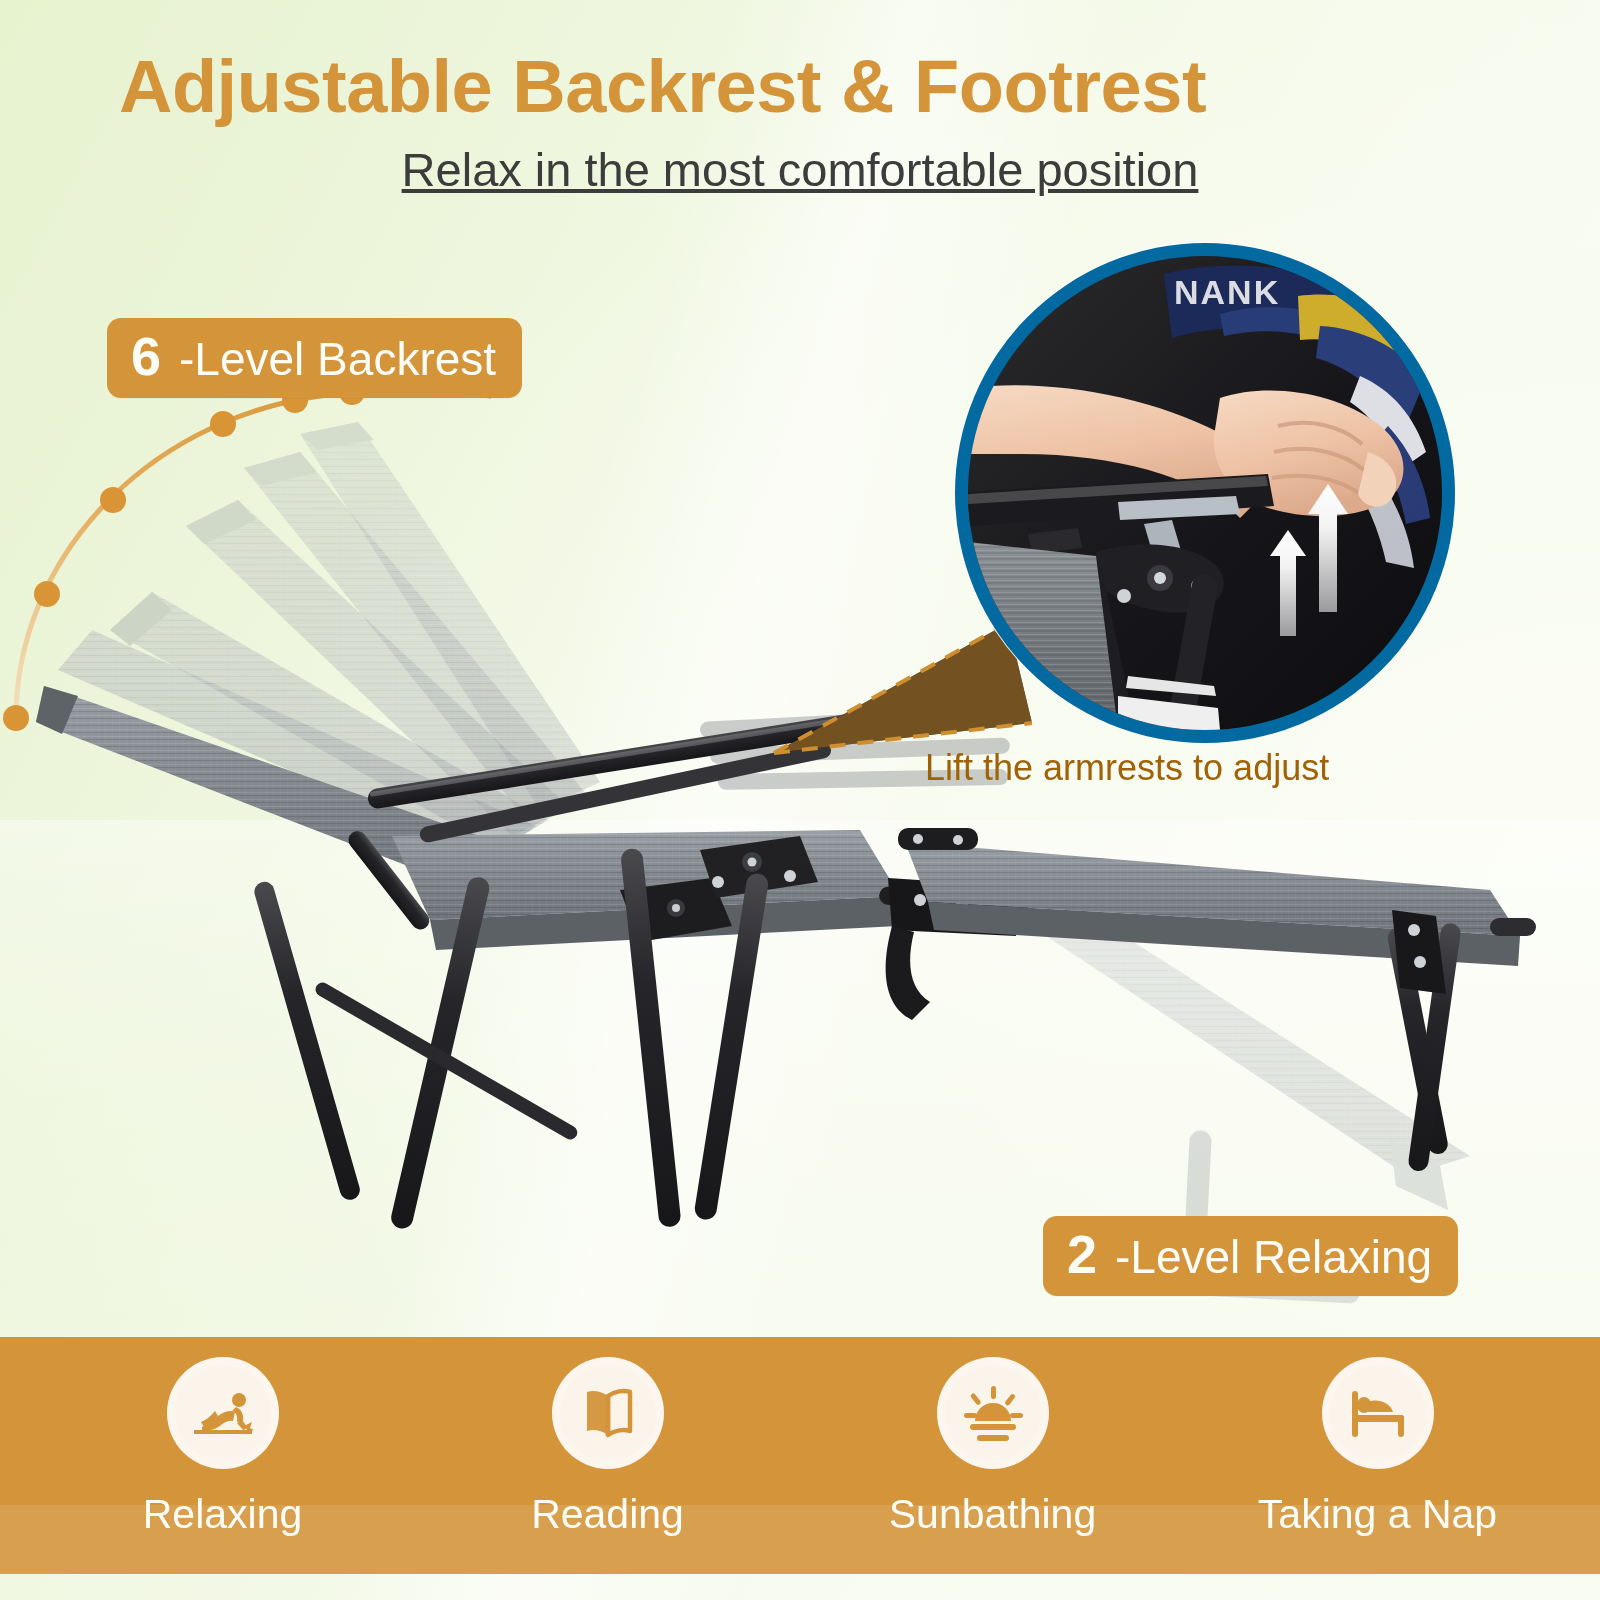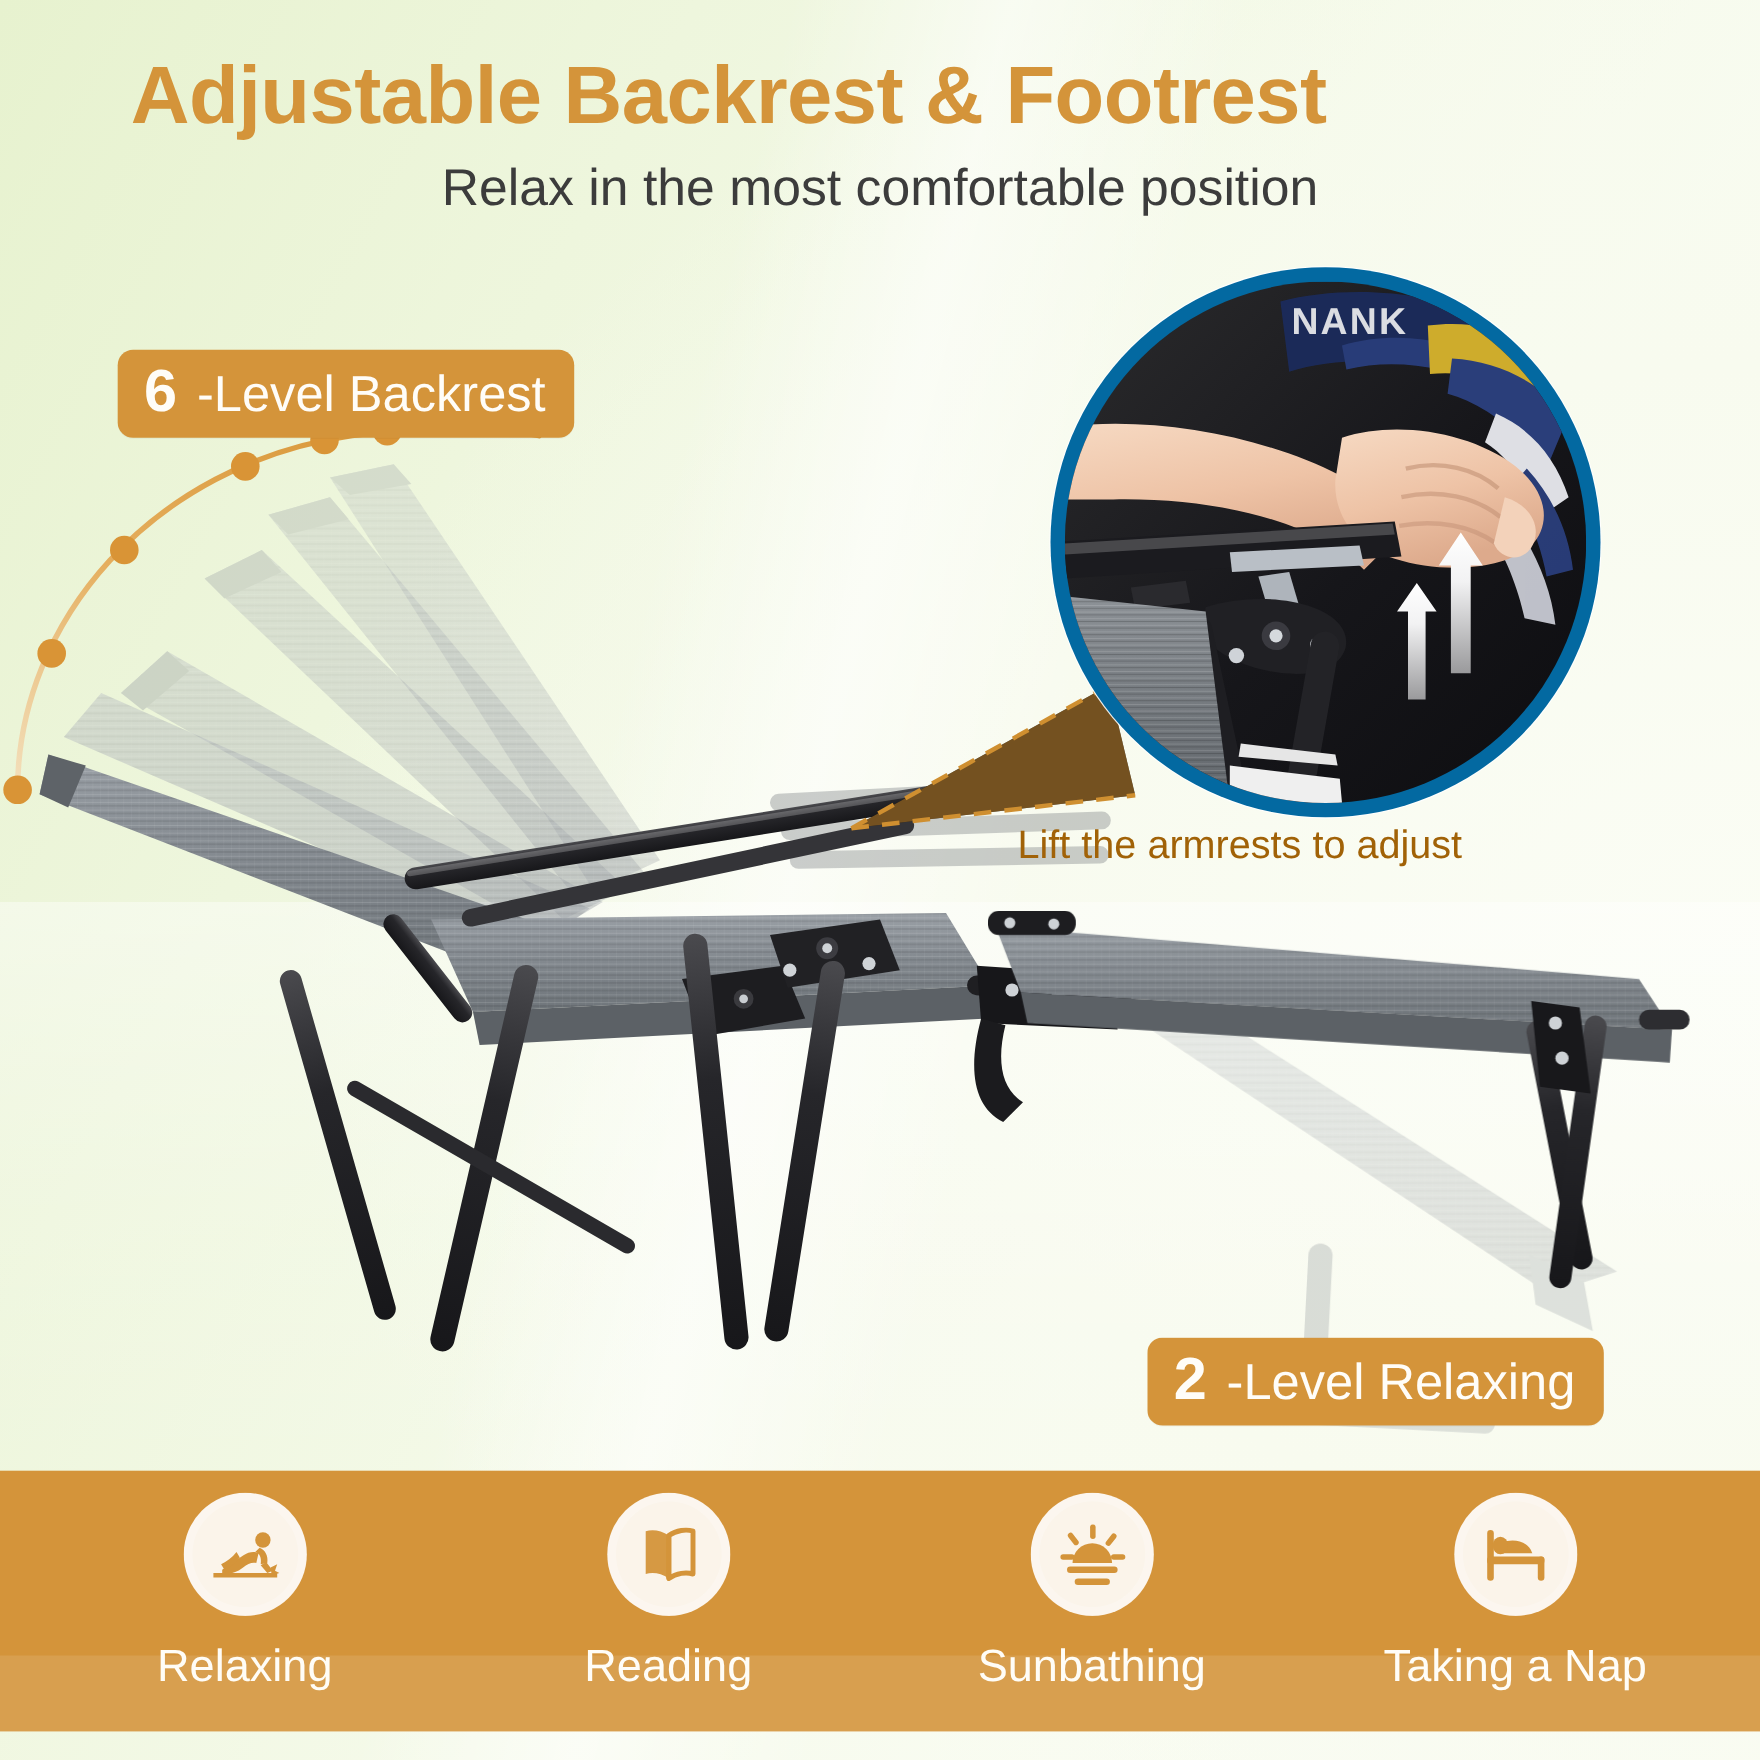--- a/index.html
+++ b/index.html
@@ -19,21 +19,21 @@
   .bg-sheen{position:absolute;left:0;top:0;width:1600px;height:1600px;
     background:linear-gradient(104deg, rgba(255,255,255,0) 36%, rgba(255,255,255,.55) 46%, rgba(255,255,255,0) 57%);}
   .bg-floor{position:absolute;left:0;top:820px;width:1600px;height:520px;
     background:linear-gradient(180deg, rgba(255,255,255,.42) 0%, rgba(255,255,255,.12) 55%, rgba(255,255,255,0) 100%);}
 
   
   .title{position:absolute;left:0;top:44px;width:1325px;text-align:center;
     font-size:74px;font-weight:bold;letter-spacing:-.5px;color:#d4943a;
     white-space:nowrap;}
   .subtitle{position:absolute;left:0;top:142px;width:1600px;text-align:center;
-    font-size:47px;color:#3c3c3c;white-space:nowrap;}
+    font-size:47px;color:#3c3c3c;white-space:nowrap;text-decoration:underline;}
 
   
   .badge{position:absolute;background:#d4943a;border-radius:14px;
     color:#fffdf8;white-space:nowrap;display:flex;align-items:baseline;
     padding:11px 26px 15px 24px;box-shadow:0 1px 0 rgba(0,0,0,.03);}
   .badge .num{font-size:54px;font-weight:bold;line-height:1;}
   .badge .txt{font-size:46px;line-height:1;margin-left:18px;}
   #badge-backrest{left:107px;top:318px;}
   #badge-footrest{left:1043px;top:1216px;}
 

